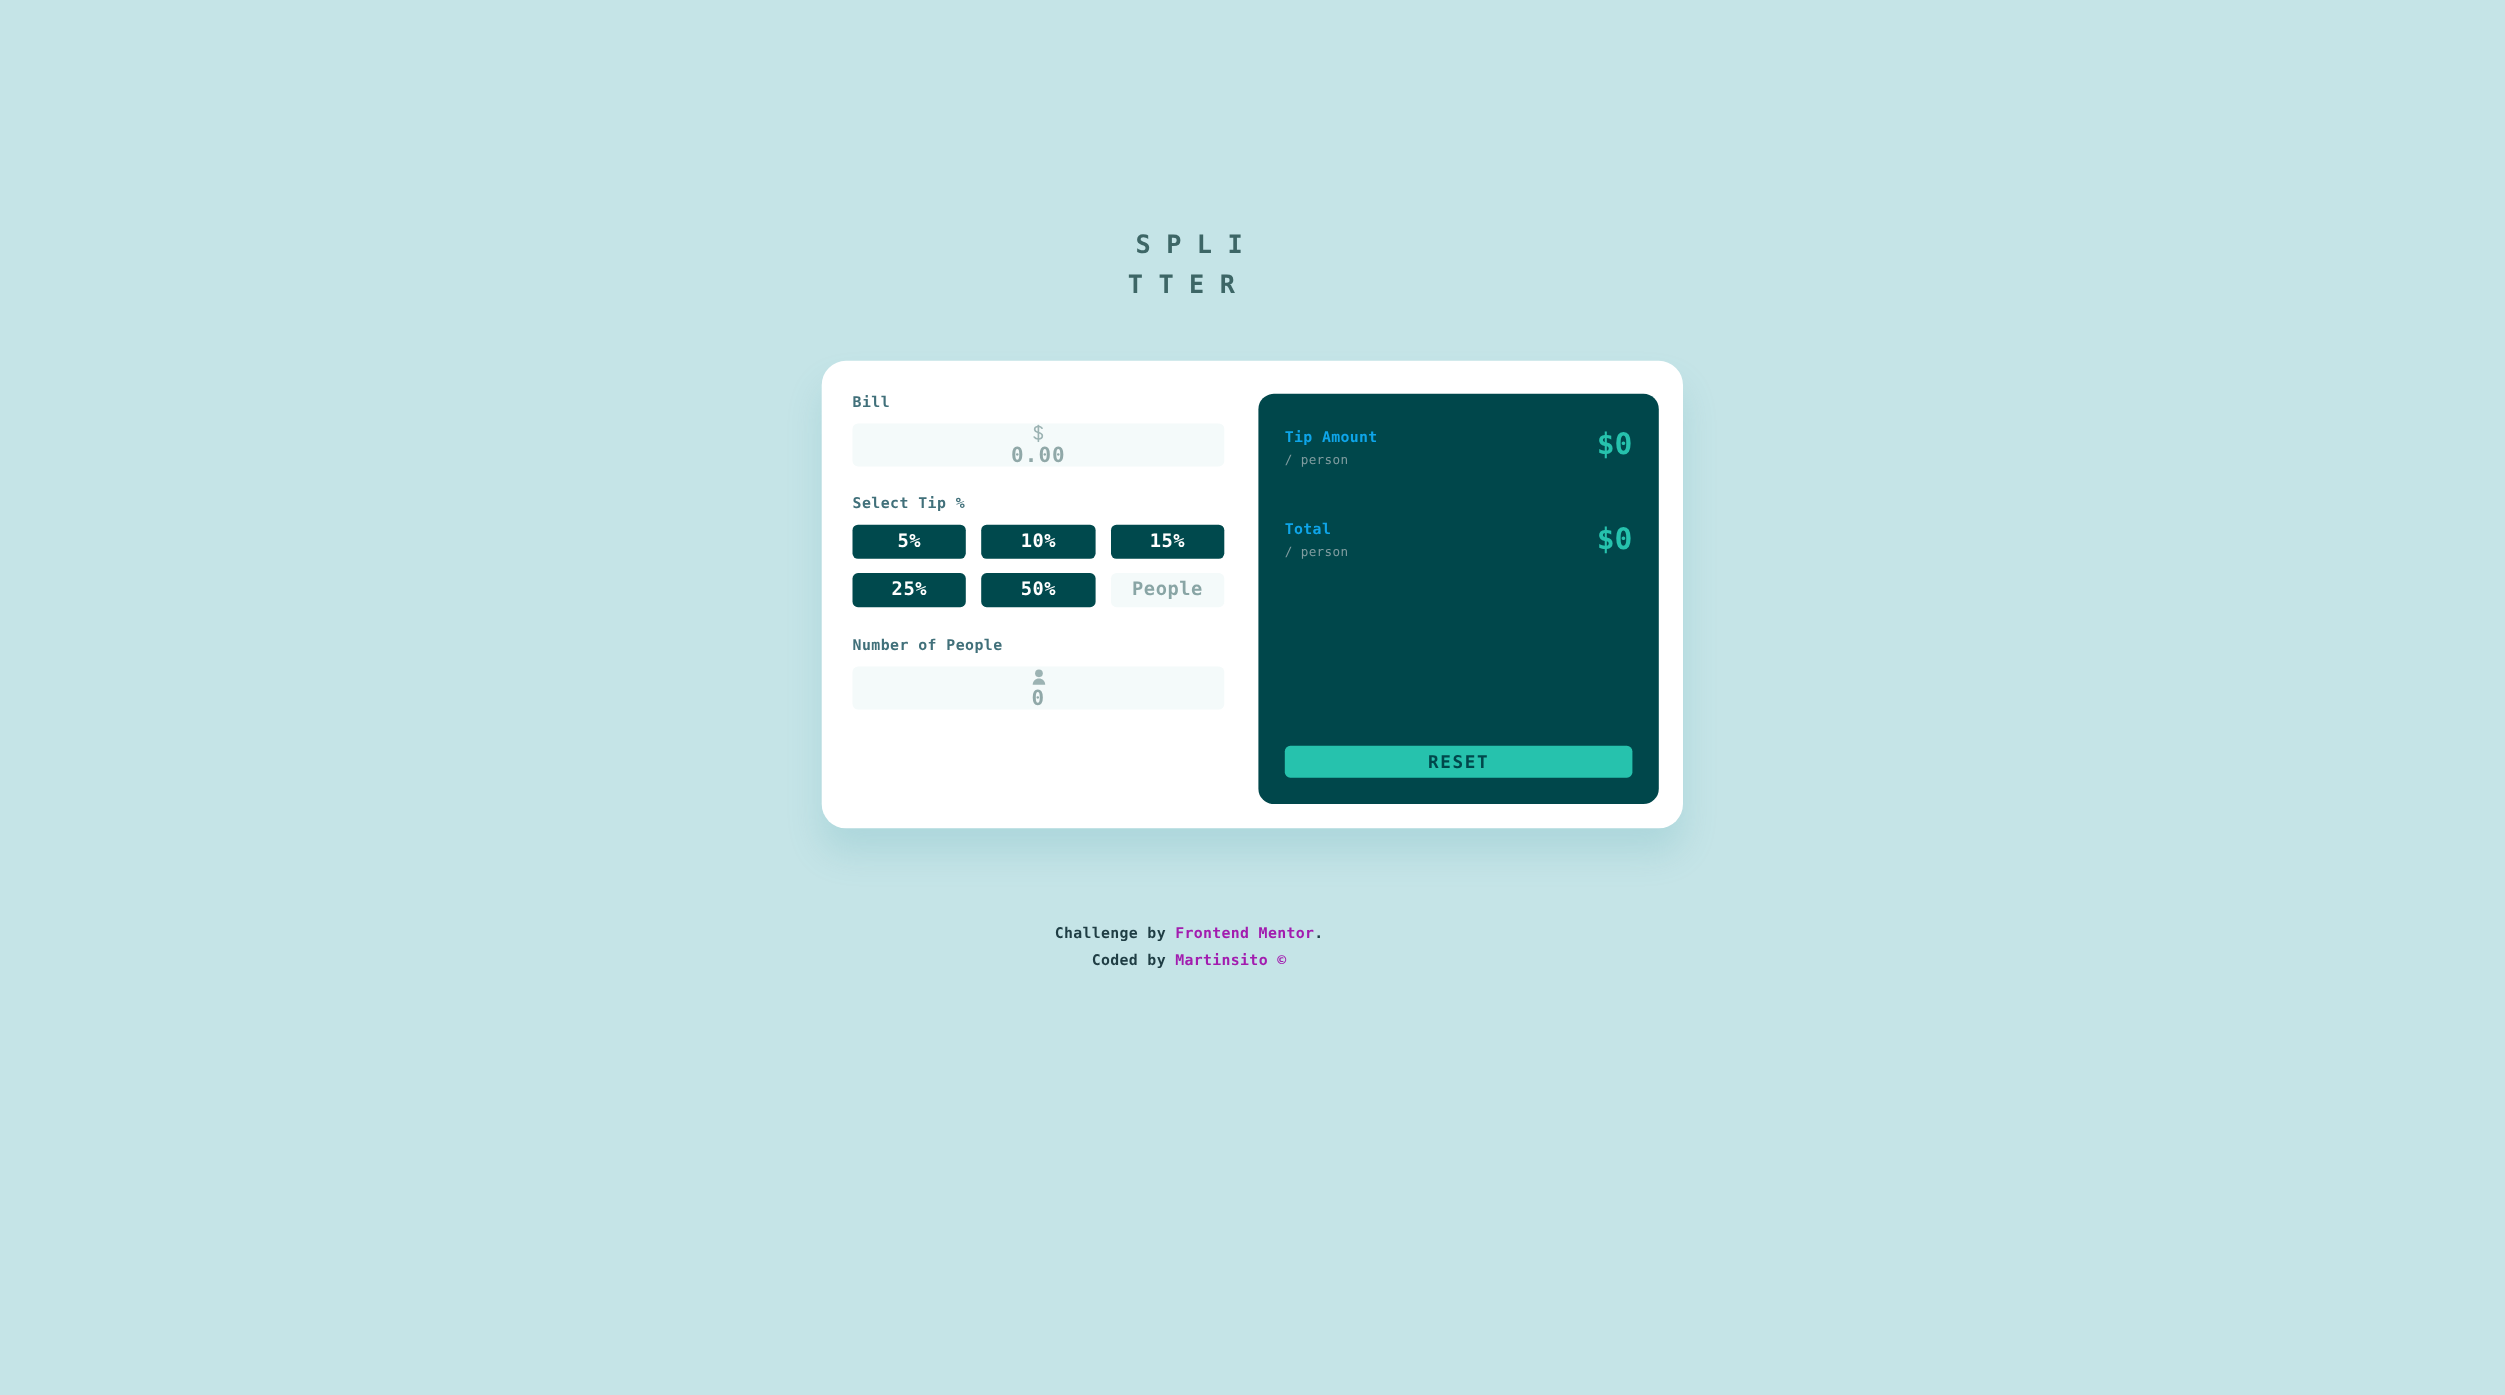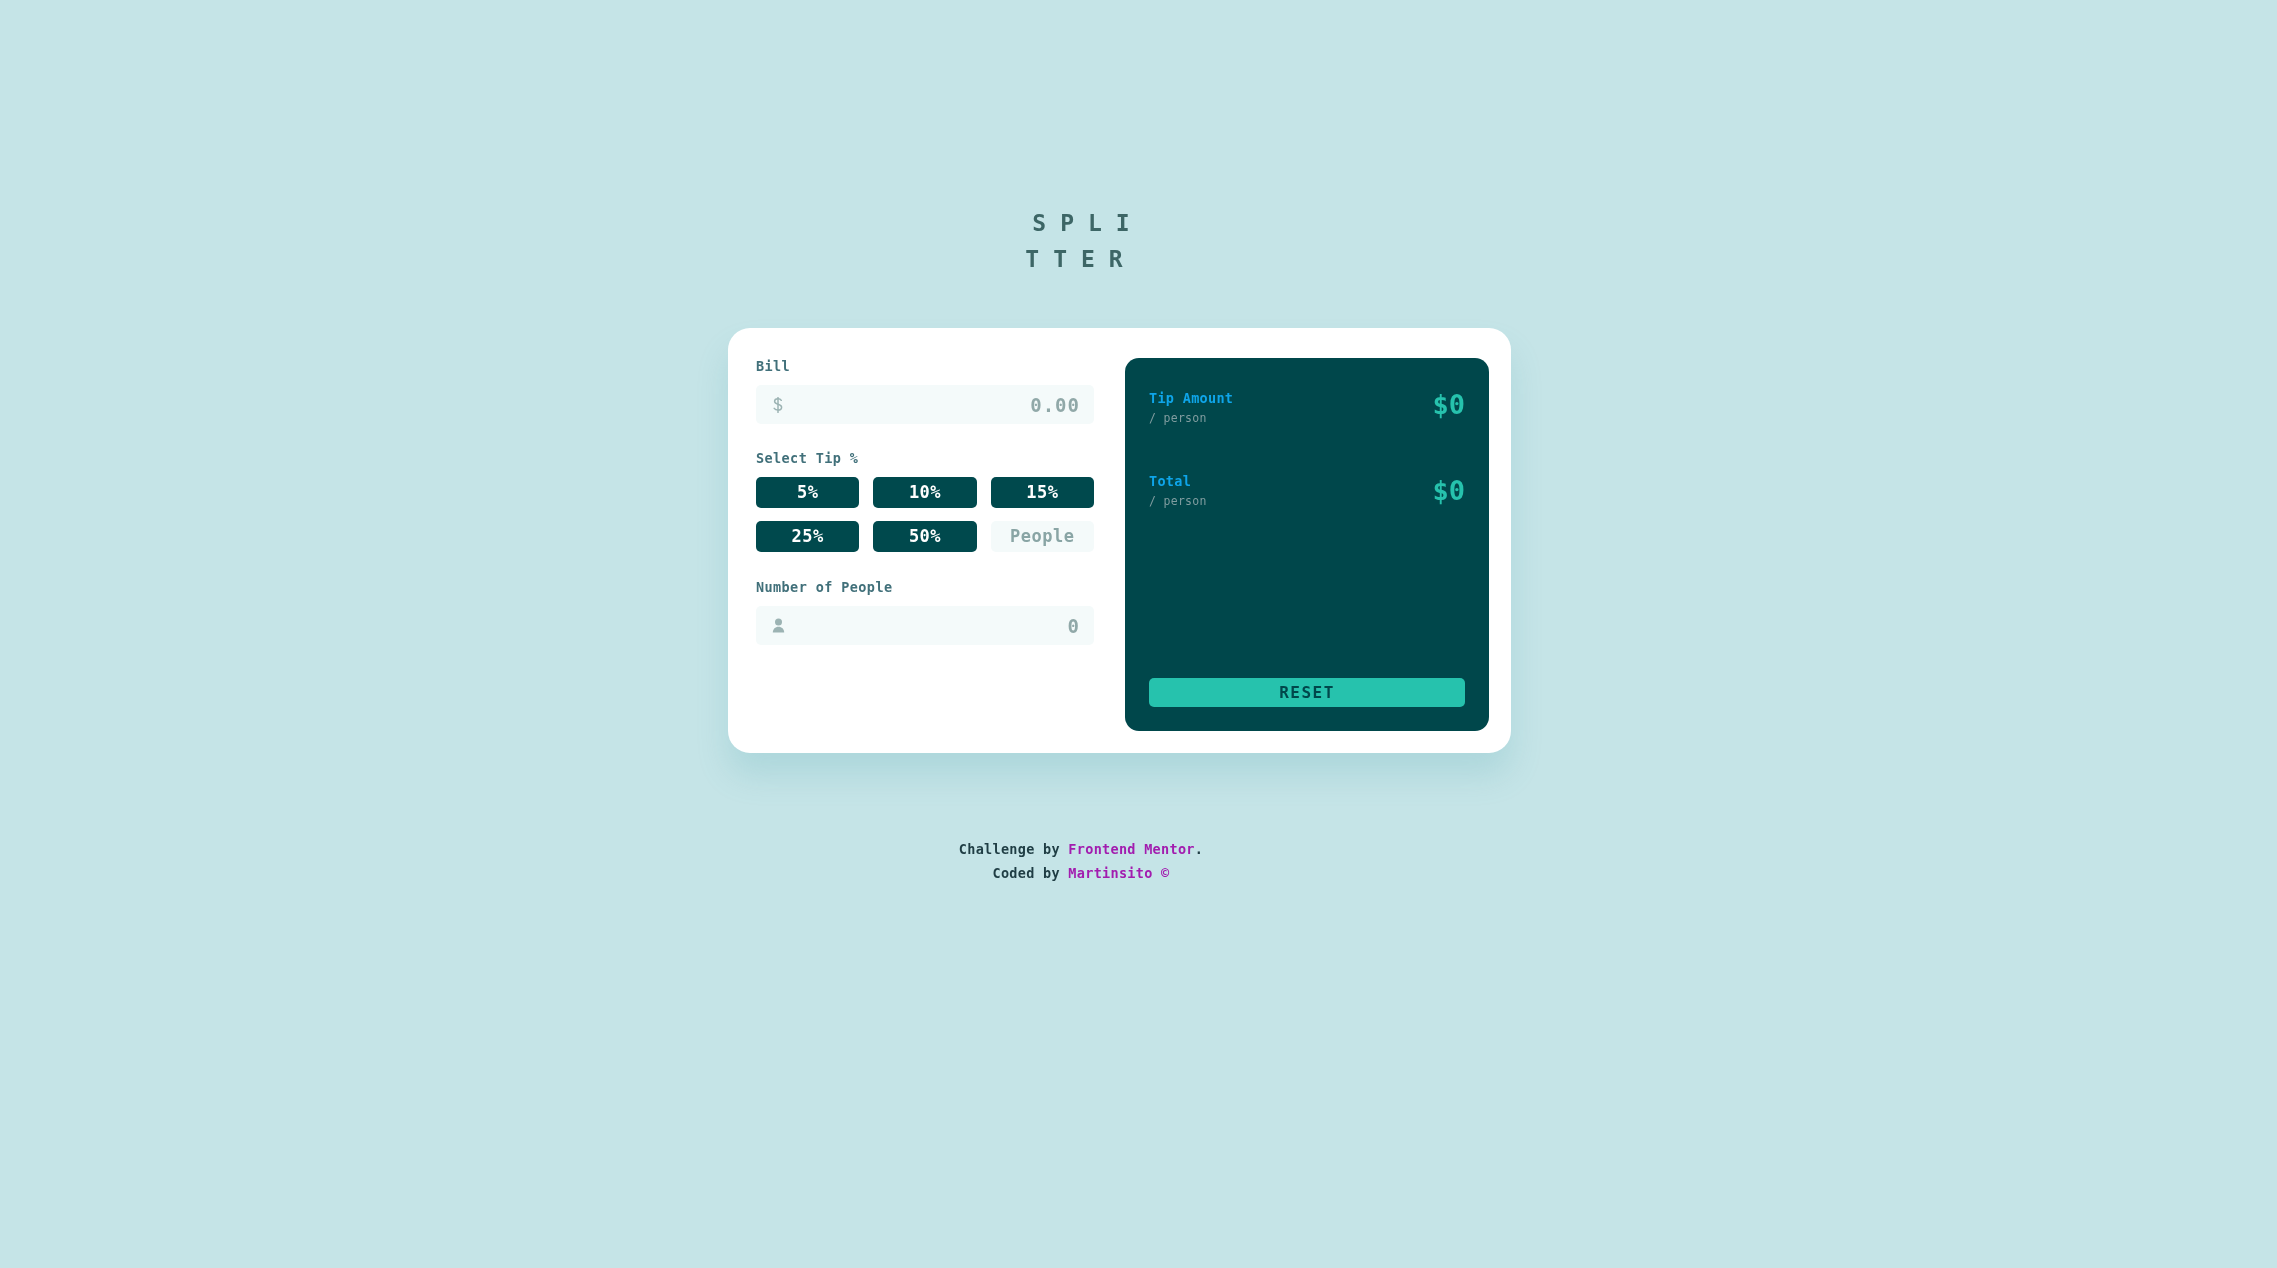--- a/index.html
+++ b/index.html
@@ -38,21 +38,21 @@
     line-height: 36px;
     color: #3d6666;
     text-indent: 14px;
     word-break: break-all;
     text-align: center;
   }
 
   
   .card {
     position: absolute;
-    left: 728px;
+    left: 747px;
     top: 328px;
     width: 783px;
     height: 425px;
     background: #ffffff;
     border-radius: 22px;
     box-shadow: 0 22px 32px rgba(79, 166, 175, 0.20);
     display: flex;
     padding: 30px 22px 22px 22px;
   }
 
@@ -73,20 +73,21 @@
 
   .input-box {
     margin-top: 11px;
     height: 39px;
     background: #f4fafa;
     border-radius: 5px;
     display: flex;
     align-items: center;
     padding: 0 14px;
     cursor: pointer;
+    flex-direction: column;
   }
 
   .input-icon {
     width: 16px;
     height: 18px;
     flex: 0 0 auto;
     display: flex;
     align-items: center;
     justify-content: center;
     color: #9cb3b3;

